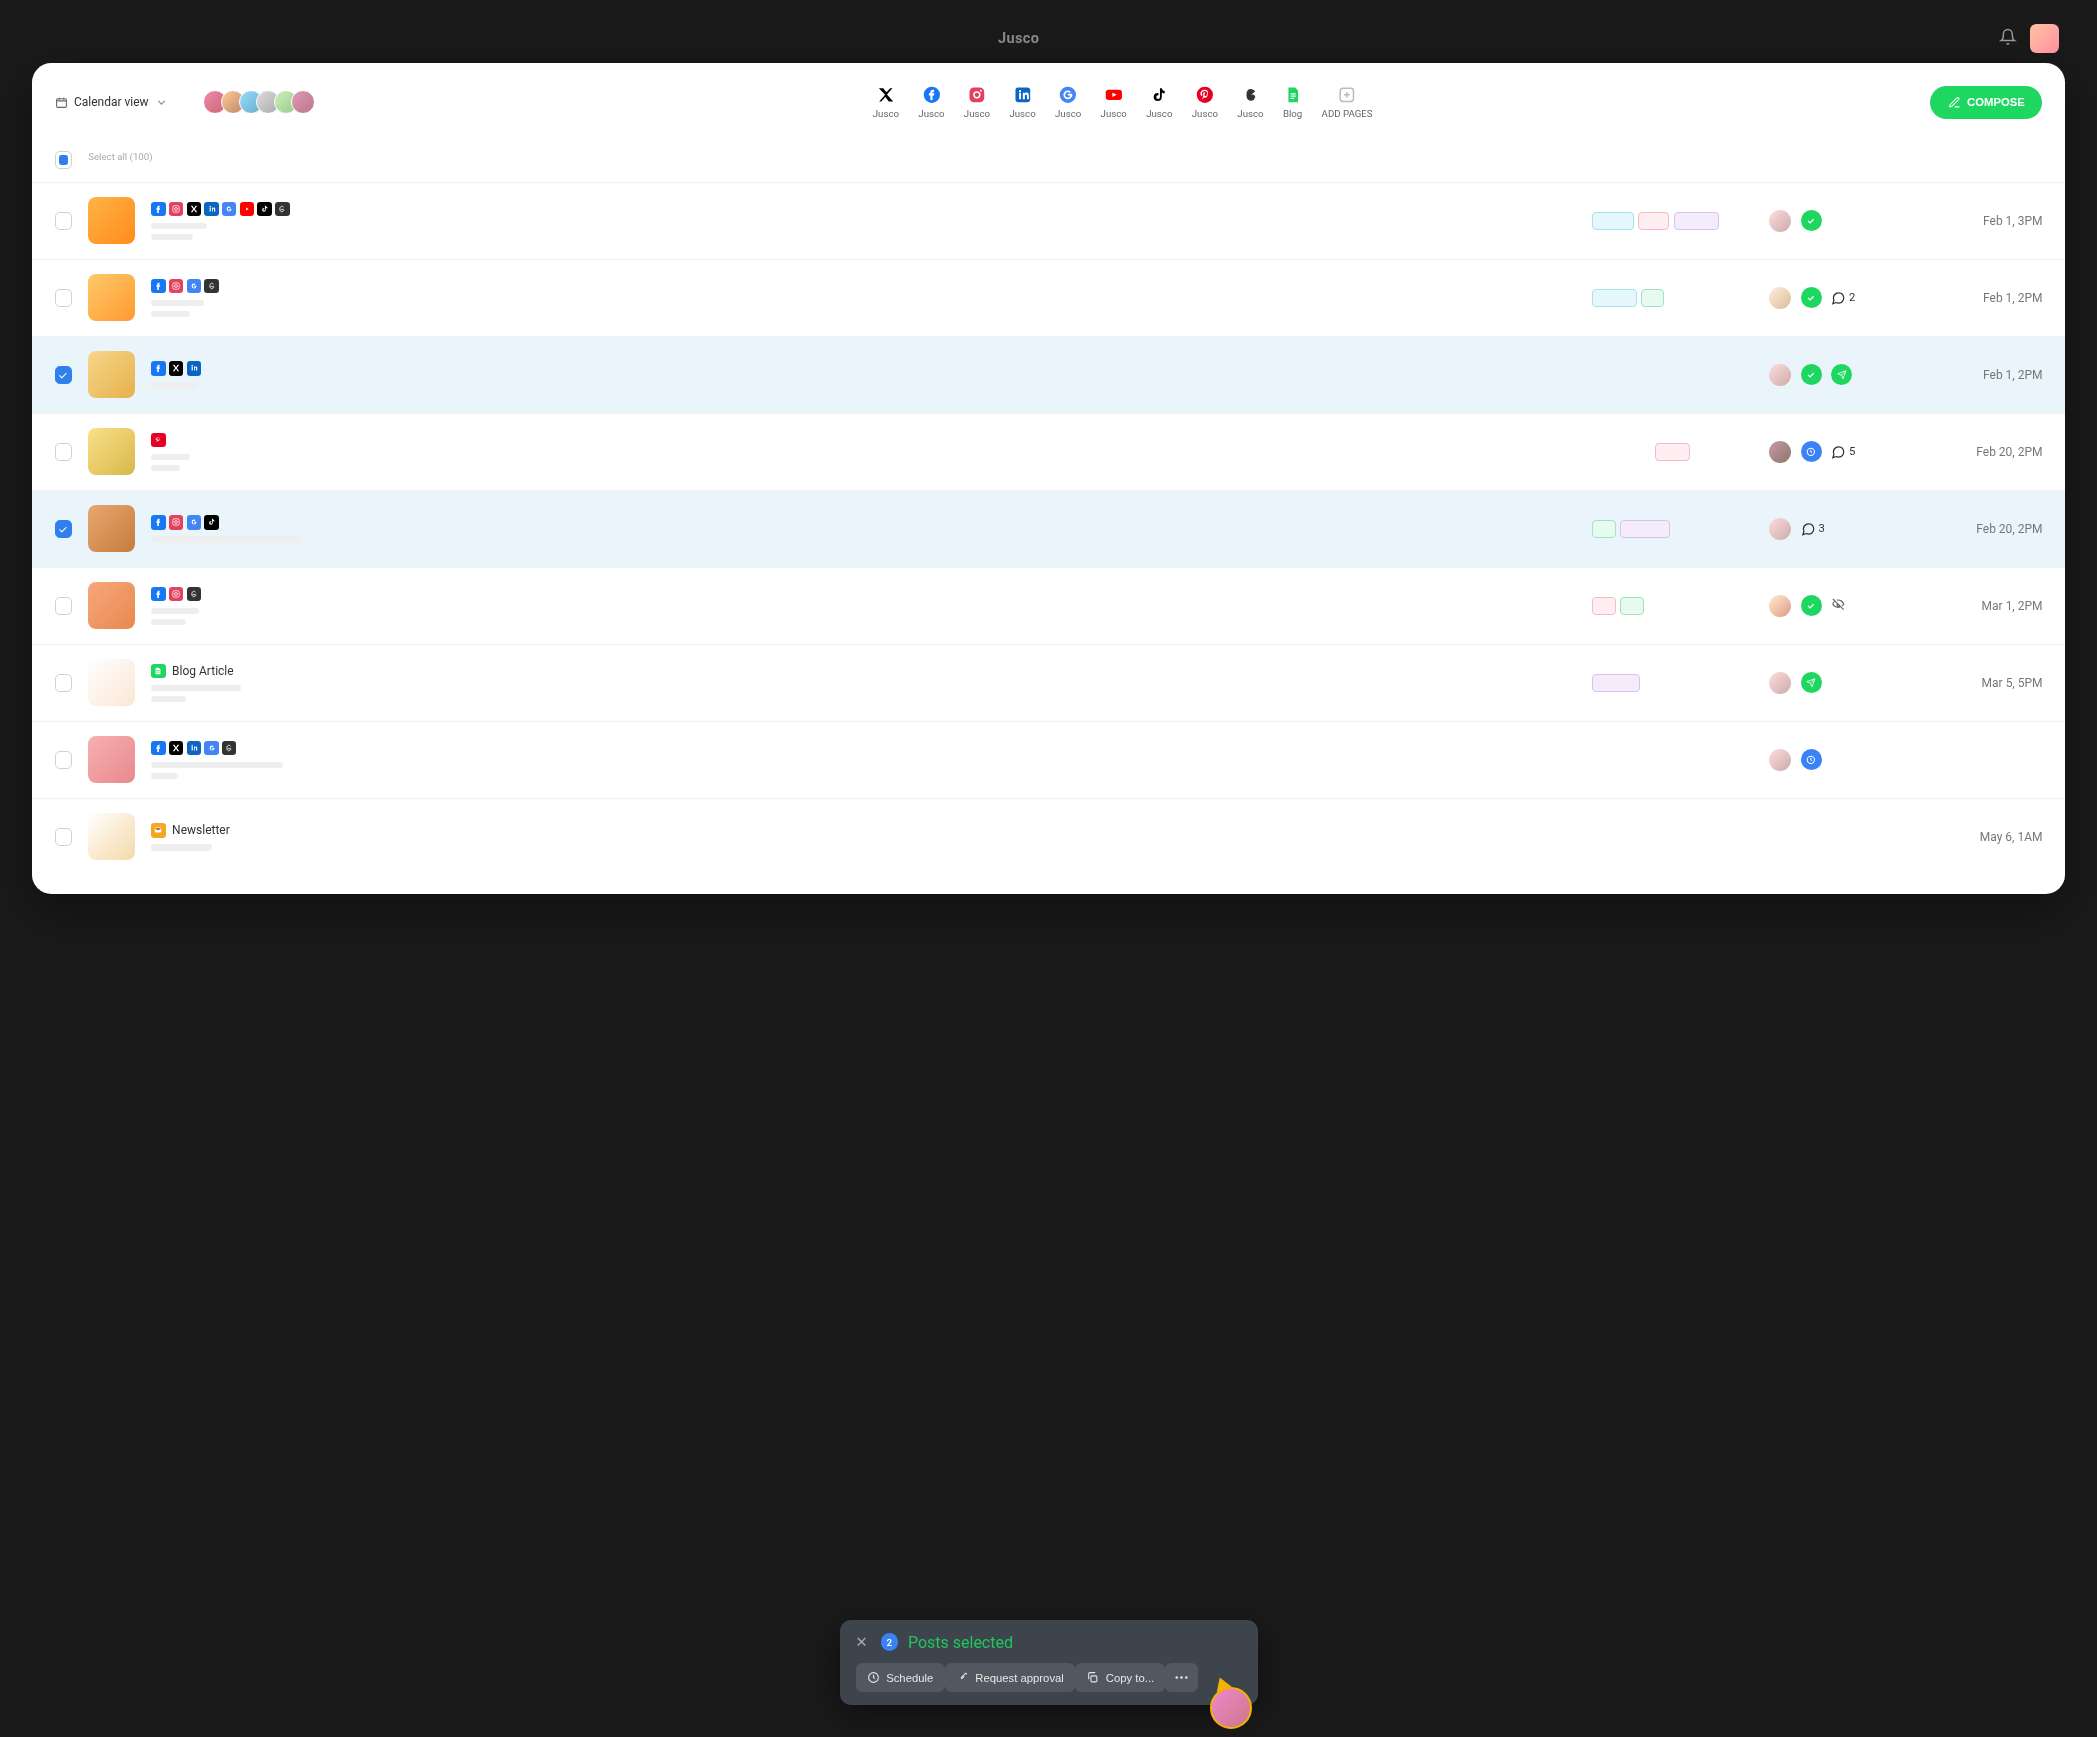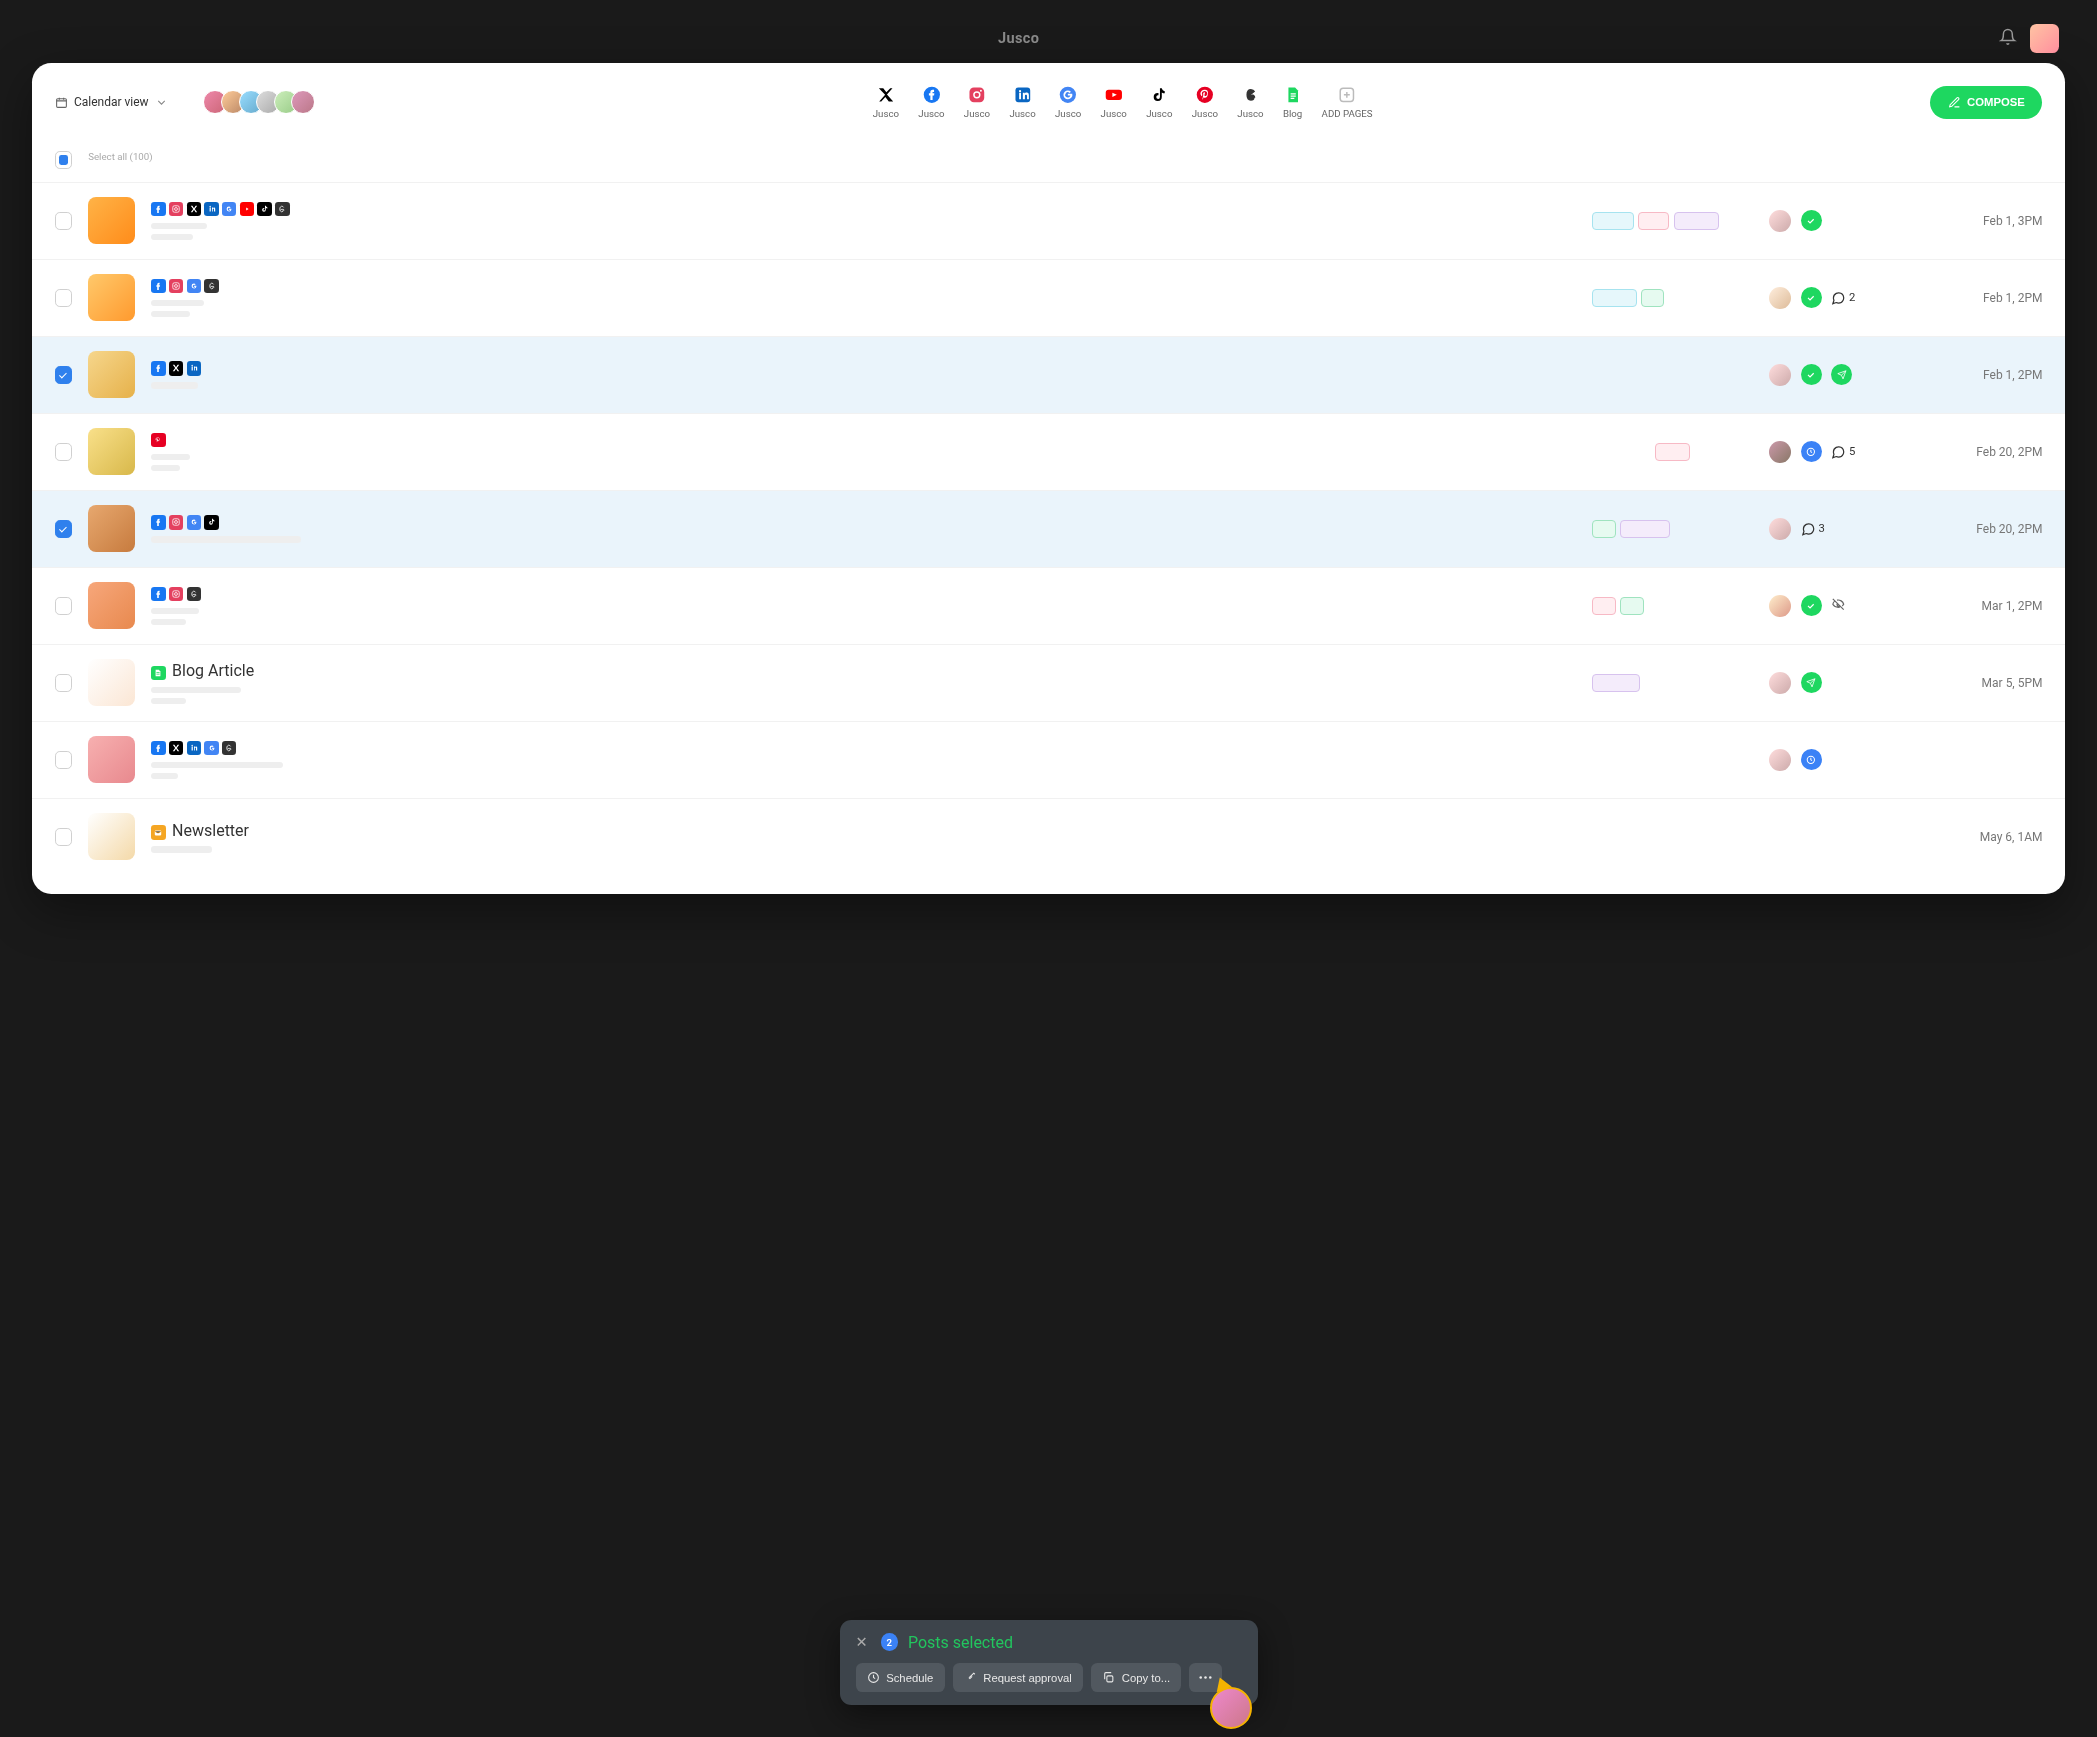--- a/index.html
+++ b/index.html
@@ -154,21 +154,21 @@
 }
 .netrow { display: flex; gap: 3.2px; align-items: center; }
 .netbadge {
   width: 14.5px; height: 14.5px; border-radius: 3.2px;
   display: flex; align-items: center; justify-content: center;
 }
 .net-fb{background:#1877f2}.net-ig{background:#e4405f}.net-x{background:#000}
 .net-li{background:#0a66c2}.net-gb{background:#4285f4}.net-yt{background:#ff0000}
 .net-tk{background:#000}.net-th{background:#333}.net-pt{background:#e60023}
 .netbadge svg{width:8px;height:8px}
-.row-title { font-size: 16px; color: #333; display:flex; align-items:flex-end; gap:6.4px; }
+.row-title { font-size: 12px; color: #333; display:flex; align-items:flex-start; gap:6.4px; }
 .title-icon {
   width: 14.5px; height: 14.5px; border-radius: 3.2px;
   display: inline-flex; align-items: center; justify-content: center;
 }
 .skeleton { display:flex; flex-direction:column; gap:4.8px; }
 .skeleton .line {
   height: 6.4px; background:#eee; border-radius:3.2px;
 }
 .labels-col {
   width: 161px;
@@ -215,21 +215,21 @@
 .actionbar-top {
   display:flex; align-items:center; gap:9.7px; margin-bottom:11.3px;
 }
 .ab-close { color:#aaa; cursor:pointer; font-size:14.5px; margin-right:3.2px;}
 .ab-count {
   background:#3b82f6; color:#fff; width:17.7px; height:17.7px;
   border-radius:50%; display:flex;align-items:center;justify-content:center;
   font-size:9.7px; font-weight:600;
 }
 .ab-text { color:#22c55e; font-size:16px; }
-.actionbar-btns { display:flex; gap:8px; }
+.actionbar-btns { display:flex; gap:0; }
 .ab-btn {
   background:#51585f; color:#e8e8e8; border:none;
   border-radius:6.4px; padding:8px 11.3px; font-size:11.3px;
   display:flex; align-items:center; gap:6.4px; cursor:pointer;
 }
 .ab-btn.more { padding:8px 9.7px; }
 .cursor-badge {
   position: fixed;
   bottom: 8px;
   left: calc(50% + 161px);

